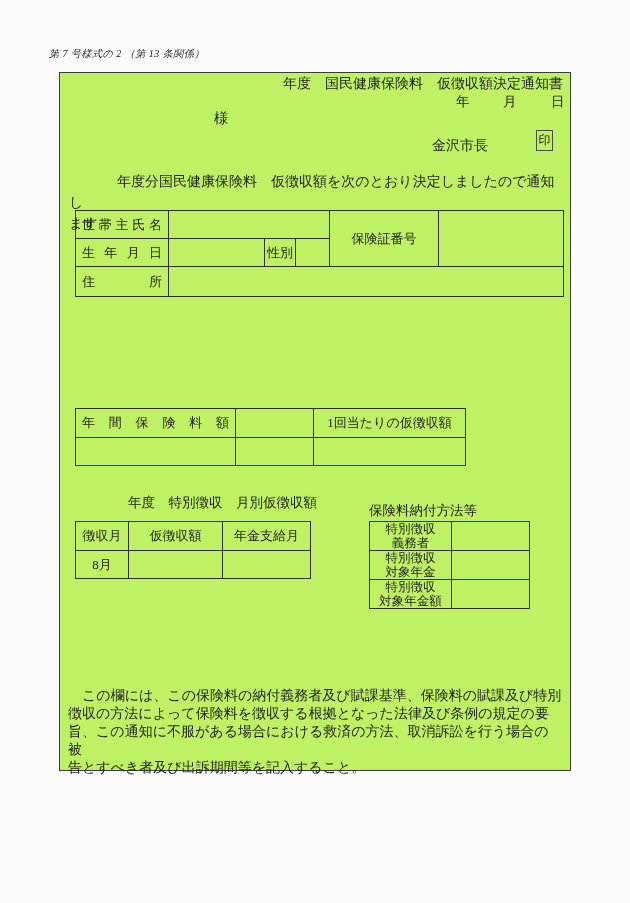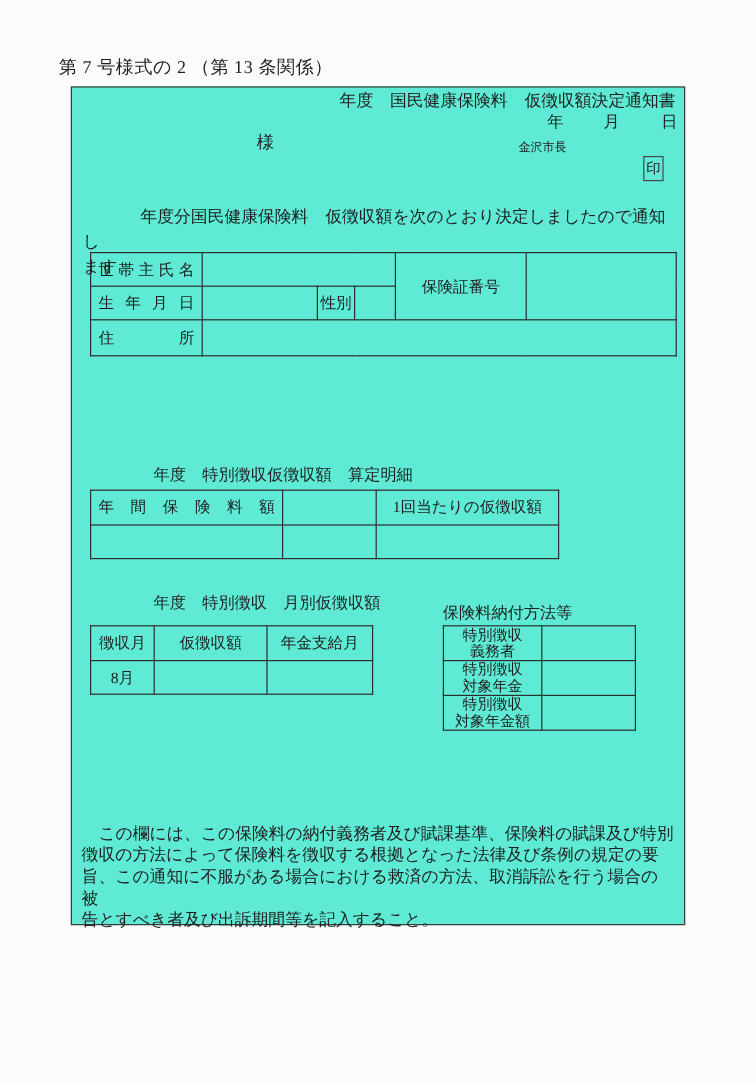--- a/index.html
+++ b/index.html
@@ -8,44 +8,45 @@
     position: relative;
     height: 903px;
     font-family: "Liberation Serif", "DejaVu Serif", serif;
     color: #1e1e1e;
     overflow: hidden;
   }
   .abs { position: absolute; }
 
   .form-number {
     left: 49px; top: 47px;
-    font-size: 15px;
+    font-size: 10px;
     letter-spacing: 0.5px;
     white-space: nowrap;
+    font-style: italic;
   }
 
   .sheet {
     left: 59px; top: 72px;
     width: 512px; height: 699px;
     border: 1.6px solid #3c3c3c;
-    background: #5eead4;
+    background: #bef264;
   }
 
   .title {
     right: 7px; top: 2px;
     font-size: 14px;
     white-space: nowrap;
   }
   .date-char { top: 20px; font-size: 13.5px; }
   .date-y { left: 396px; }
   .date-m { left: 443px; }
   .date-d { left: 491px; }
 
   .sama  { left: 154px; top: 36px; font-size: 14.5px; }
-  .mayor { left: 372px; top: 43px; font-size: 10px; white-space: nowrap; }
+  .mayor { left: 372px; top: 64px; font-size: 14px; white-space: nowrap; }
   .seal {
     left: 476px; top: 57px;
     width: 17px; height: 21px;
     border: 1px solid #4a4a4a;
     font-size: 12px; line-height: 19px;
     text-align: center;
   }
 
   .intro {
     left: 9px; top: 98px;
@@ -160,21 +161,20 @@
       <td></td>
     </tr>
     <tr>
       <td class="jlabel">住所</td>
       <td colspan="5"></td>
     </tr>
   </tbody>
     </table>
 
 
-  <div class="abs heading h-calc">年度　特別徴収仮徴収額　算定明細</div>
 
   <table class="t-calc">
     <colgroup>
         <col style="width:160px">
         <col style="width:78px">
         <col style="width:152px">
       </colgroup>
     <tbody>
         <tr>
       <td class="jlabel">年間保険料額</td>

